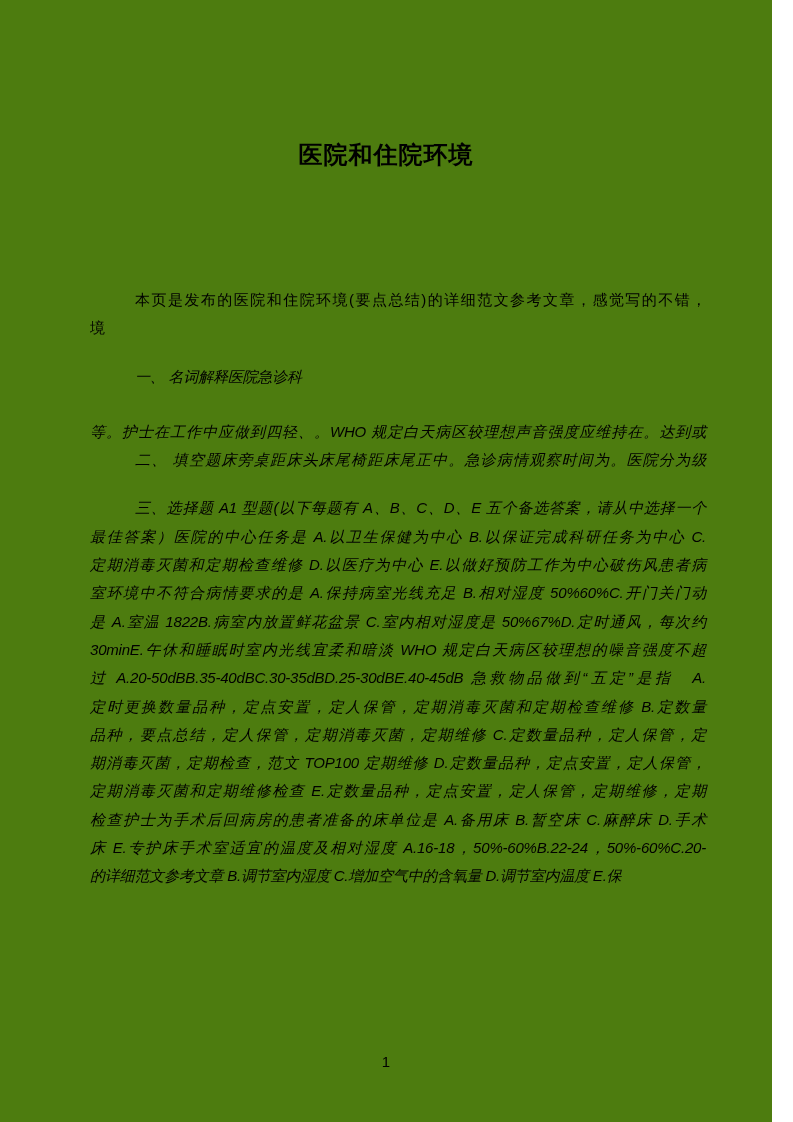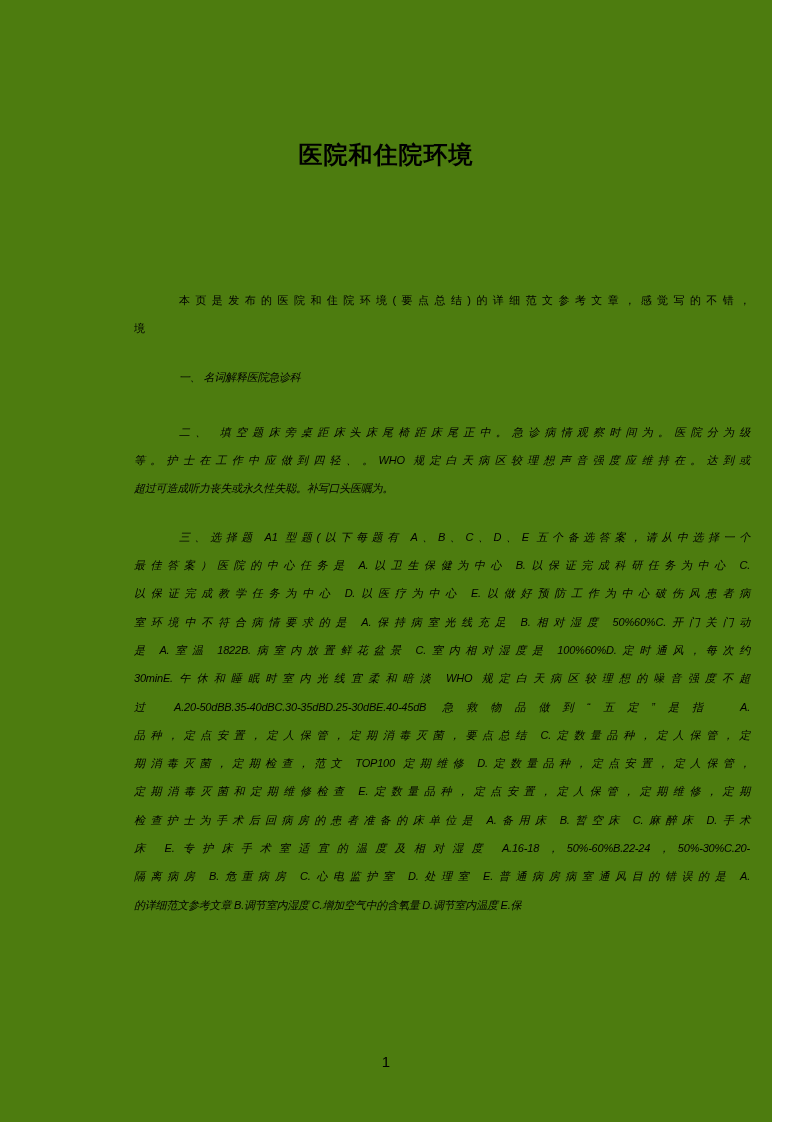--- a/index.html
+++ b/index.html
@@ -24,24 +24,23 @@
     text-align: center;
     font-size: 24px;
     font-weight: bold;
     letter-spacing: 1px;
   }
   .doc-body {
     position: absolute;
     top: 286px;
     left: 90px;
     width: 616px;
-    font-size: 11px;
+    font-size: 15px;
     line-height: 28.3px;
     letter-spacing: -0.2px;
-    margin-left: 44px;
   }
   .para + .para { margin-top: 20px; font-style: italic; }
   .para:nth-child(3) { margin-top: 27px; }
   .line {
     text-align: justify;
     text-align-last: justify;
   }
   .line.last { text-align-last: left; }
   .line.first { text-indent: 45px; }
   .page-number {
@@ -61,36 +60,35 @@
 
   <div class="doc-body">
       <div class="para">
         <div class="line first">本页是发布的医院和住院环境(要点总结)的详细范文参考文章，感觉写的不错，</div>
         <div class="line last">境</div>
       </div>
       <div class="para">
         <div class="line first last">一、 名词解释医院急诊科</div>
       </div>
       <div class="para">
+        <div class="line">等。护士在工作中应做到四轻、。WHO 规定白天病区较理想声音强度应维持在。达到或</div>
         <div class="line first">二、 填空题床旁桌距床头床尾椅距床尾正中。急诊病情观察时间为。医院分为级</div>
-        <div class="line">等。护士在工作中应做到四轻、。WHO 规定白天病区较理想声音强度应维持在。达到或</div>
-        <div class="line last">超过可造成听力丧失或永久性失聪。补写口头医嘱为。</div>
       </div>
       <div class="para">
         <div class="line first">三、选择题  A1 型题(以下每题有 A、B、C、D、E 五个备选答案，请从中选择一个</div>
         <div class="line">最佳答案）医院的中心任务是 A.以卫生保健为中心 B.以保证完成科研任务为中心 C.</div>
-        <div class="line">以保证完成教学任务为中心 D.以医疗为中心 E.以做好预防工作为中心破伤风患者病</div>
+        <div class="line">定期消毒灭菌和定期检查维修 D.以医疗为中心 E.以做好预防工作为中心破伤风患者病</div>
         <div class="line">室环境中不符合病情要求的是 A.保持病室光线充足 B.相对湿度 50%60%C.开门关门动</div>
-        <div class="line">是 A.室温 1822B.病室内放置鲜花盆景 C.室内相对湿度是 100%60%D.定时通风，每次约</div>
+        <div class="line">是 A.室温 1822B.病室内放置鲜花盆景 C.室内相对湿度是 50%67%D.定时通风，每次约</div>
         <div class="line">30minE.午休和睡眠时室内光线宜柔和暗淡 WHO 规定白天病区较理想的噪音强度不超</div>
         <div class="line">过 A.20-50dBB.35-40dBC.30-35dBD.25-30dBE.40-45dB 急救物品做到“五定”是指　A.</div>
-        <div class="line">品种，定点安置，定人保管，定期消毒灭菌，要点总结 C.定数量品种，定人保管，定</div>
+        <div class="line">定时更换数量品种，定点安置，定人保管，定期消毒灭菌和定期检查维修 B.定数量</div>
+        <div class="line">品种，要点总结，定人保管，定期消毒灭菌，定期维修 C.定数量品种，定人保管，定</div>
         <div class="line">期消毒灭菌，定期检查，范文 TOP100 定期维修 D.定数量品种，定点安置，定人保管，</div>
         <div class="line">定期消毒灭菌和定期维修检查 E.定数量品种，定点安置，定人保管，定期维修，定期</div>
         <div class="line">检查护士为手术后回病房的患者准备的床单位是 A.备用床 B.暂空床 C.麻醉床 D.手术</div>
-        <div class="line">床 E.专护床手术室适宜的温度及相对湿度 A.16-18，50%-60%B.22-24，50%-30%C.20-</div>
-        <div class="line">隔离病房 B.危重病房 C.心电监护室 D.处理室 E.普通病房病室通风目的错误的是 A.</div>
+        <div class="line">床 E.专护床手术室适宜的温度及相对湿度 A.16-18，50%-60%B.22-24，50%-60%C.20-</div>
         <div class="line last">的详细范文参考文章 B.调节室内湿度 C.增加空气中的含氧量 D.调节室内温度 E.保</div>
       </div>
     </div>
 
   <div class="page-number">1</div>
 </div>
 
 </body></html>

